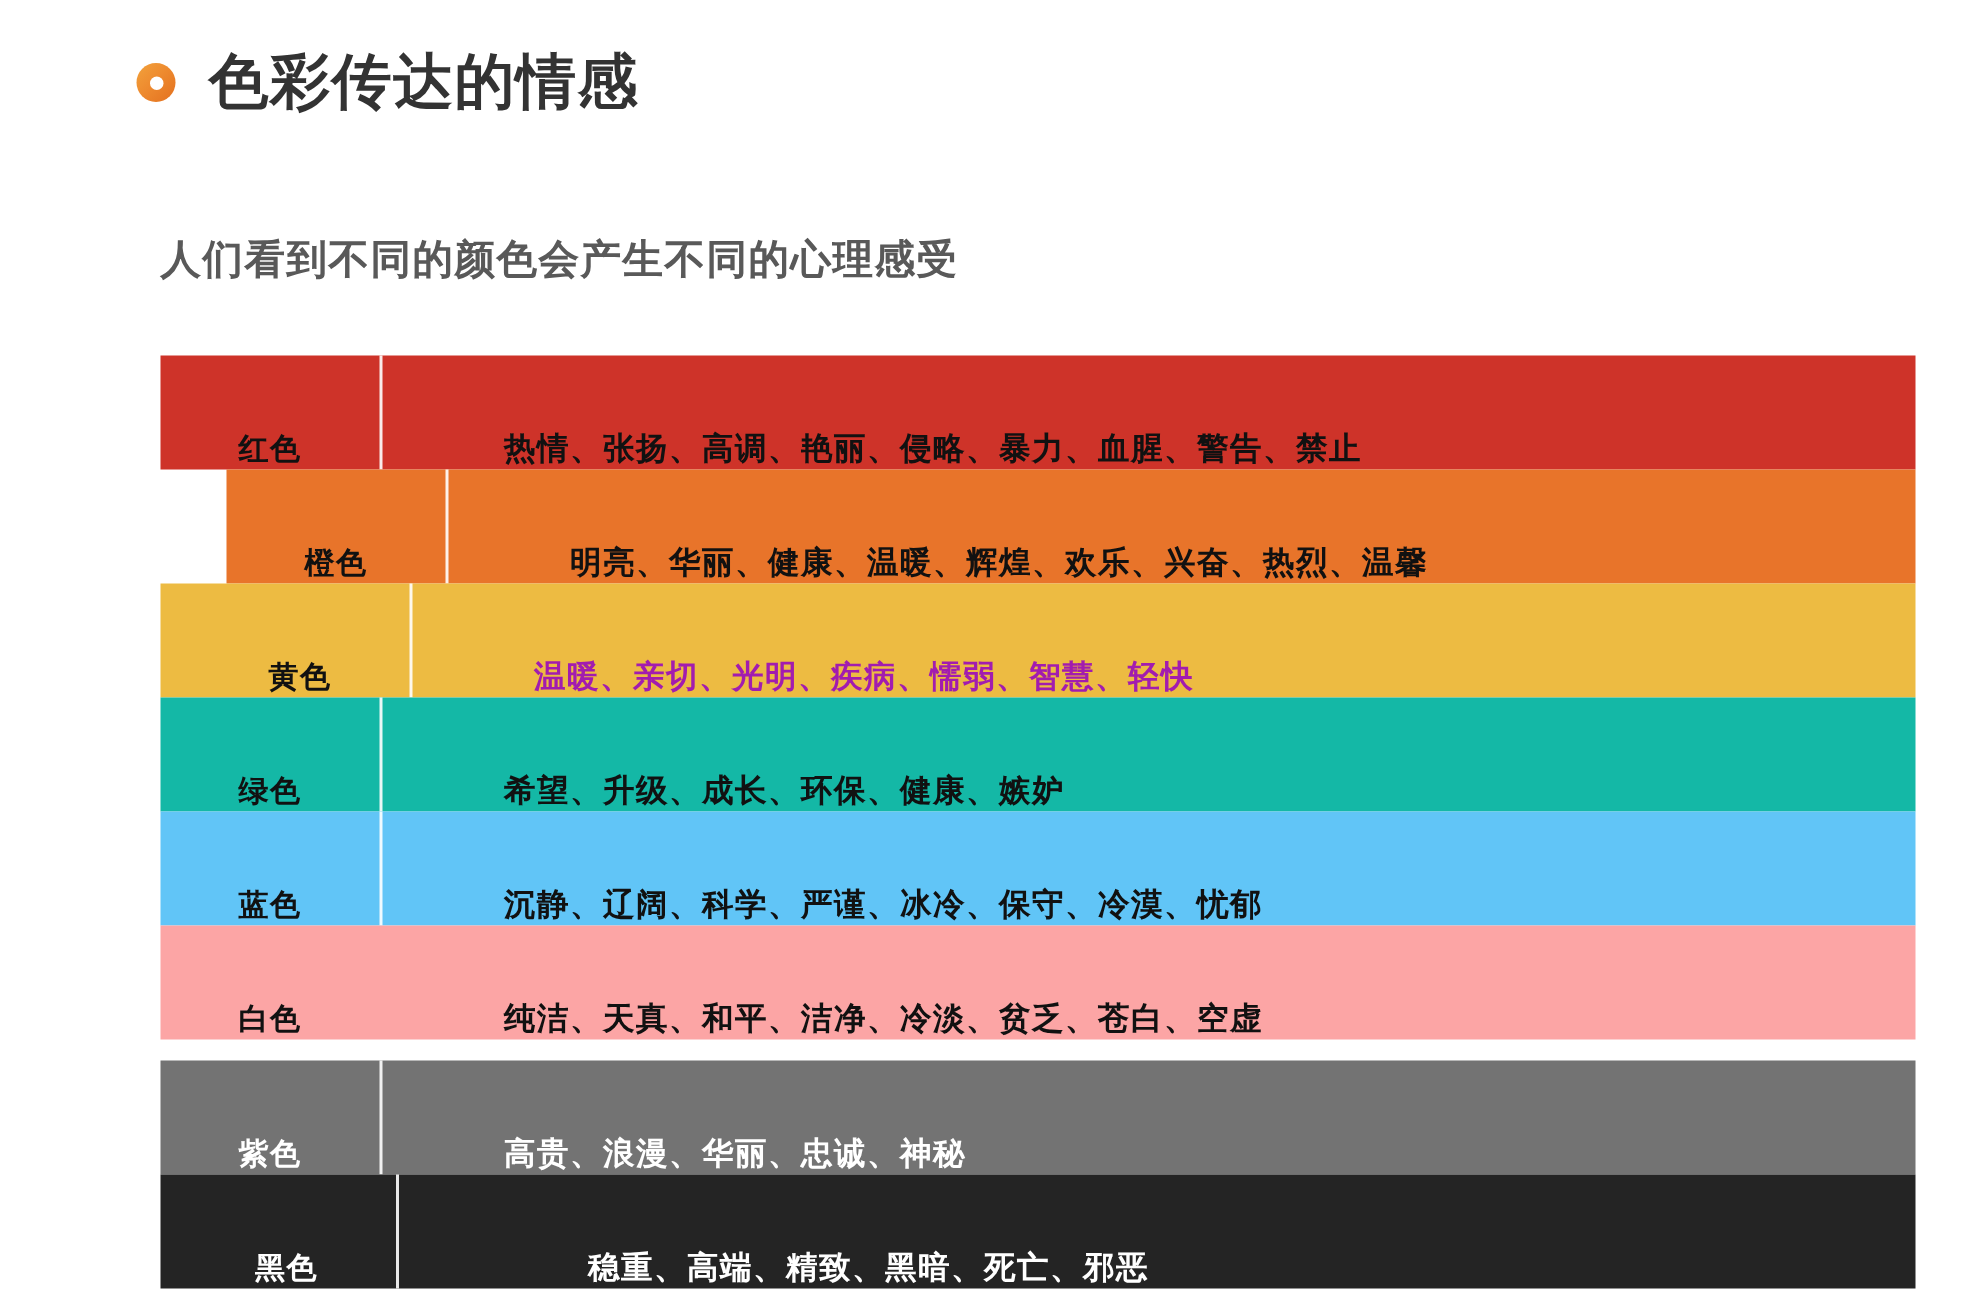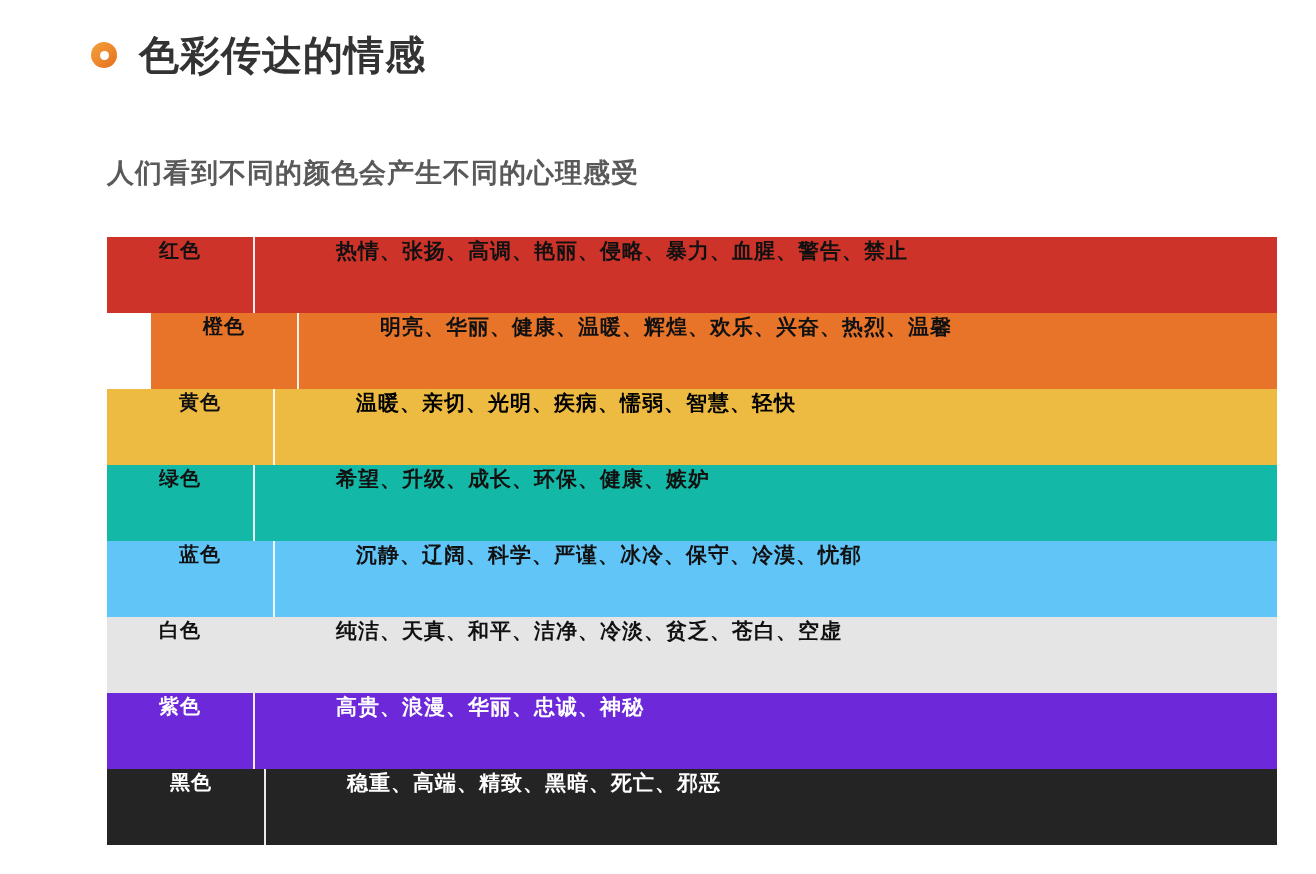--- a/index.html
+++ b/index.html
@@ -65,21 +65,21 @@
 
   
   .color-table {
     position: absolute;
     left: 107px;
     top: 237px;
     width: 1170px;
   }
   .color-row {
     display: flex;
-    align-items: flex-start;
+    align-items: flex-end;
     height: 76px;
     position: relative;
   }
   .row-label {
     width: 146px;
     flex: none;
     text-align: center;
     font-size: 20px;
     font-weight: bold;
     letter-spacing: 1px;
@@ -121,40 +121,40 @@
       <div class="row-content" style="color: rgb(17, 17, 17);">热情、张扬、高调、艳丽、侵略、暴力、血腥、警告、禁止</div>
     </div>
     <div class="color-row" style="background: rgb(232, 116, 42); margin-left: 44px;">
       <div class="row-label" style="color: rgb(17, 17, 17);">橙色</div>
       <div class="row-divider"></div>
       <div class="row-content" style="color: rgb(17, 17, 17);">明亮、华丽、健康、温暖、辉煌、欢乐、兴奋、热烈、温馨</div>
     </div>
     <div class="color-row" style="background: rgb(237, 187, 66);">
       <div class="row-label" style="color: rgb(17, 17, 17); padding-left: 20px;">黄色</div>
       <div class="row-divider"></div>
-      <div class="row-content" style="color: #000000; font-family: Liberation Mono, monospace;">温暖、亲切、光明、疾病、懦弱、智慧、轻快</div>
+      <div class="row-content" style="color: #a21caf; font-family: Liberation Mono, monospace;">温暖、亲切、光明、疾病、懦弱、智慧、轻快</div>
     </div>
     <div class="color-row" style="background: #14b8a6;">
       <div class="row-label" style="color: rgb(17, 17, 17);">绿色</div>
       <div class="row-divider"></div>
       <div class="row-content" style="color: rgb(17, 17, 17);">希望、升级、成长、环保、健康、嫉妒</div>
     </div>
     <div class="color-row" style="background: rgb(97, 197, 247);">
-      <div class="row-label" style="color: rgb(17, 17, 17); padding-left: 20px;">蓝色</div>
+      <div class="row-label" style="color: rgb(17, 17, 17);">蓝色</div>
       <div class="row-divider"></div>
       <div class="row-content" style="color: rgb(17, 17, 17);">沉静、辽阔、科学、严谨、冰冷、保守、冷漠、忧郁</div>
     </div>
-    <div class="color-row" style="background: #e5e5e5;">
+    <div class="color-row" style="background: #fca5a5;">
       <div class="row-label" style="color: rgb(17, 17, 17);">白色</div>
       <div class="row-divider hidden"></div>
       <div class="row-content" style="color: rgb(17, 17, 17);">纯洁、天真、和平、洁净、冷淡、贫乏、苍白、空虚</div>
     </div>
-    <div class="color-row" style="background: #6d28d9;">
+    <div class="color-row" style="background: #737373; margin-top: 14px;">
       <div class="row-label" style="color: rgb(255, 255, 255);">紫色</div>
       <div class="row-divider"></div>
       <div class="row-content" style="color: rgb(255, 255, 255);">高贵、浪漫、华丽、忠诚、神秘</div>
     </div>
     <div class="color-row" style="background: rgb(36, 36, 36); padding-left: 11px;">
       <div class="row-label" style="color: rgb(255, 255, 255);">黑色</div>
       <div class="row-divider"></div>
-      <div class="row-content" style="color: rgb(255, 255, 255);">稳重、高端、精致、黑暗、死亡、邪恶</div>
+      <div class="row-content" style="color: rgb(255, 255, 255); margin-left: 45px;">稳重、高端、精致、黑暗、死亡、邪恶</div>
     </div>
   </div>
 
 </body></html>

